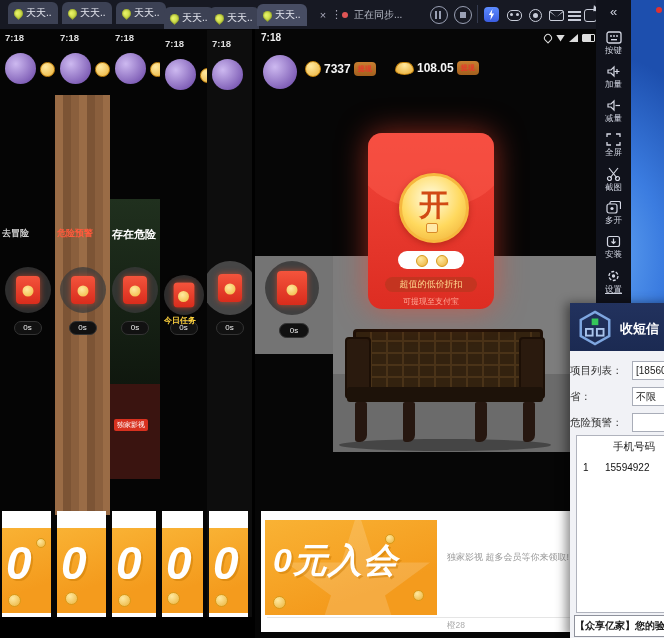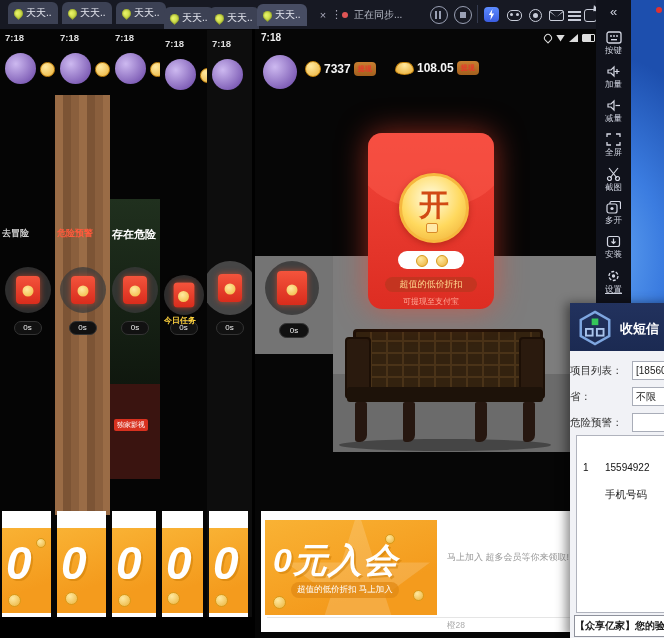--- a/index.html
+++ b/index.html
@@ -165,21 +165,21 @@
 
   
   #sms{left:570px;top:303px;width:130px;height:335px;background:#f1f2f6;box-shadow:-4px 0 10px rgba(0,0,0,.45);}
   #sms-header{left:0;top:0;width:130px;height:48px;background:linear-gradient(#22325e,#1b2a52);}
   #sms-title{left:50px;top:17px;color:#fff;font-size:13px;font-weight:bold;}
   .sms-row{position:absolute;left:0;width:130px;height:18px;}
   .sms-label{position:absolute;left:0;width:58px;text-align:left;color:#333;font-size:10.5px;top:3px;}
   .sms-box{position:absolute;left:62px;top:0;width:62px;height:17px;background:#fff;border:1px solid #a9adb8;
      font-size:10px;color:#222;line-height:17px;padding-left:3px;overflow:hidden;white-space:nowrap;}
   #sms-table{left:6px;top:132px;width:118px;height:176px;background:#fff;border:1px solid #b0b3bd;}
-  #sms-th{position:absolute;left:28px;top:4px;font-size:10.5px;color:#222;white-space:nowrap;margin-top:48px;}
+  #sms-th{position:absolute;left:36px;top:4px;font-size:10.5px;color:#222;white-space:nowrap;}
   .sms-tr{position:absolute;top:26px;font-size:10px;color:#111;white-space:nowrap;}
   #sms-msg{left:4px;top:312px;width:150px;height:20px;background:#fff;border:1px solid #8f929c;
      font-size:10px;font-weight:bold;color:#1a1a1a;line-height:20px;white-space:nowrap;overflow:hidden;}
 </style>
 </head>
 <body>
 
 <div id="app">
 
   <div id="wallpaper" class="abs"></div>
@@ -393,26 +393,25 @@
           <i style="left:38px;"></i>
       </div>
       <div id="pop-ribbon" class="abs">超值的低价折扣</div>
       <div id="pop-note" class="abs">可提现至支付宝</div>
     </div>
 
     <div id="ad-card" class="abs">
       <div id="ad-banner" class="abs">
         <div class="ad-star abs"></div>
         <div id="ad-big" class="abs">0元入会</div>
-        <div id="ad-sub" class="abs">超值的低价折扣 马上加入</div>
         <div class="gold-dot" style="left:8px;top:76px;"></div>
         <div class="gold-dot" style="left:148px;top:70px;width:9px;height:9px;"></div>
         <div class="gold-dot" style="left:120px;top:14px;width:8px;height:8px;"></div>
       </div>
-      <div id="ad-subline" class="abs">马上加入 超多会员等你来领取!</div>
+      <div id="ad-subline" class="abs">独家影视 超多会员等你来领取!</div>
       <div id="ad-divider" class="abs"></div>
       <div id="ad-source" class="abs">橙28</div>
     </div>
   </div>
 
   <div id="sidebar" class="abs">
     <div id="collapse" class="abs">«</div>
 
     <div class="sb-item" style="top:30px;">
       <svg width="16" height="13" viewBox="0 0 16 13">

